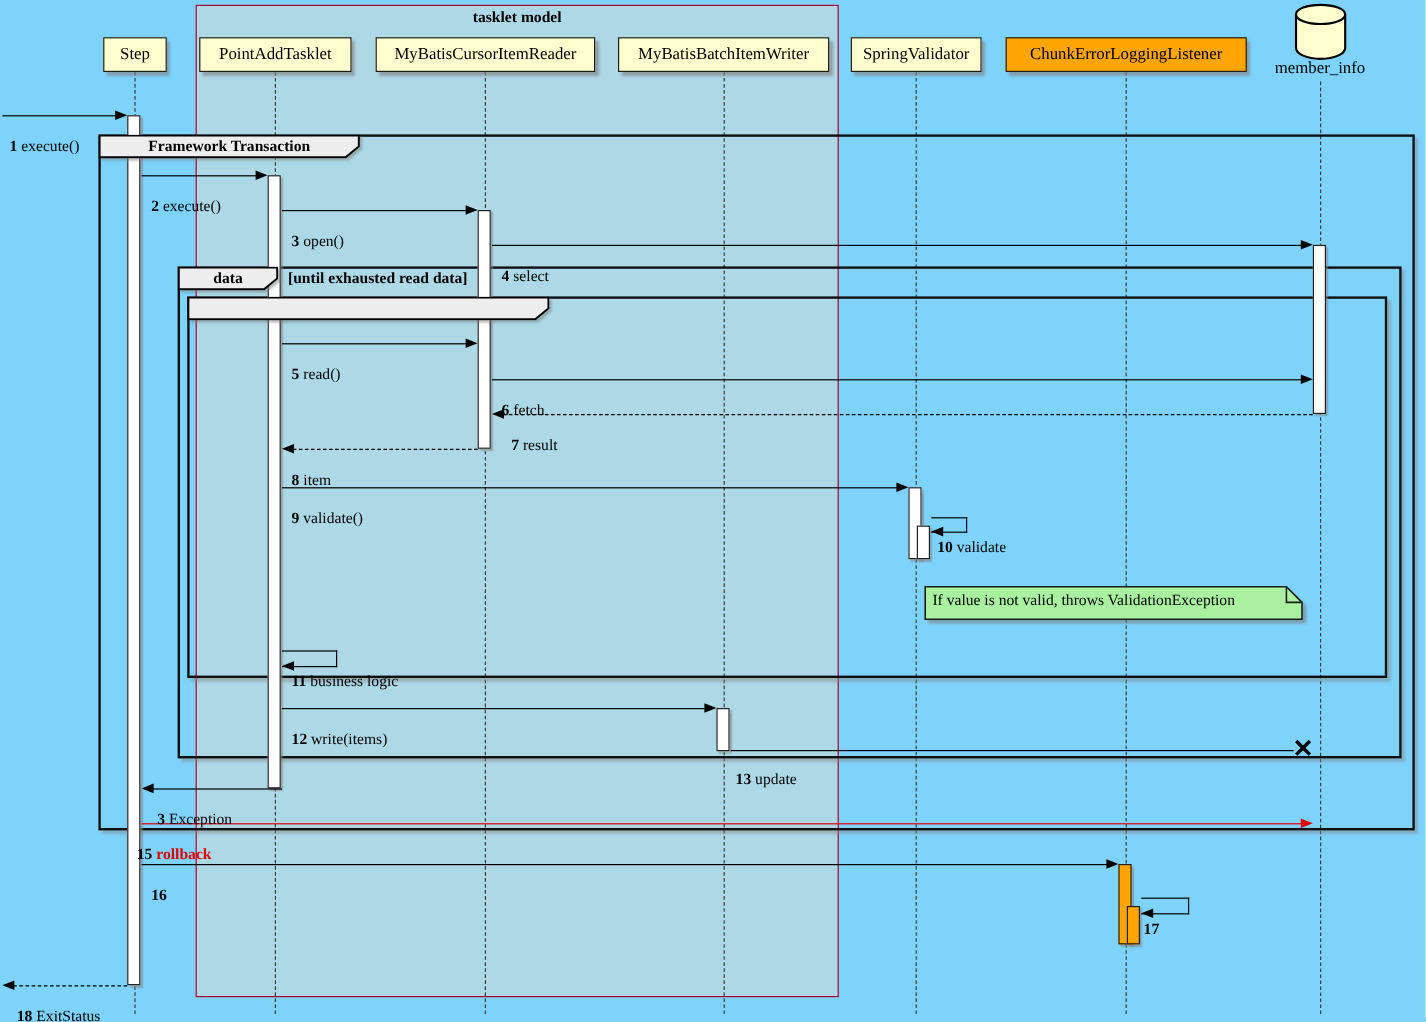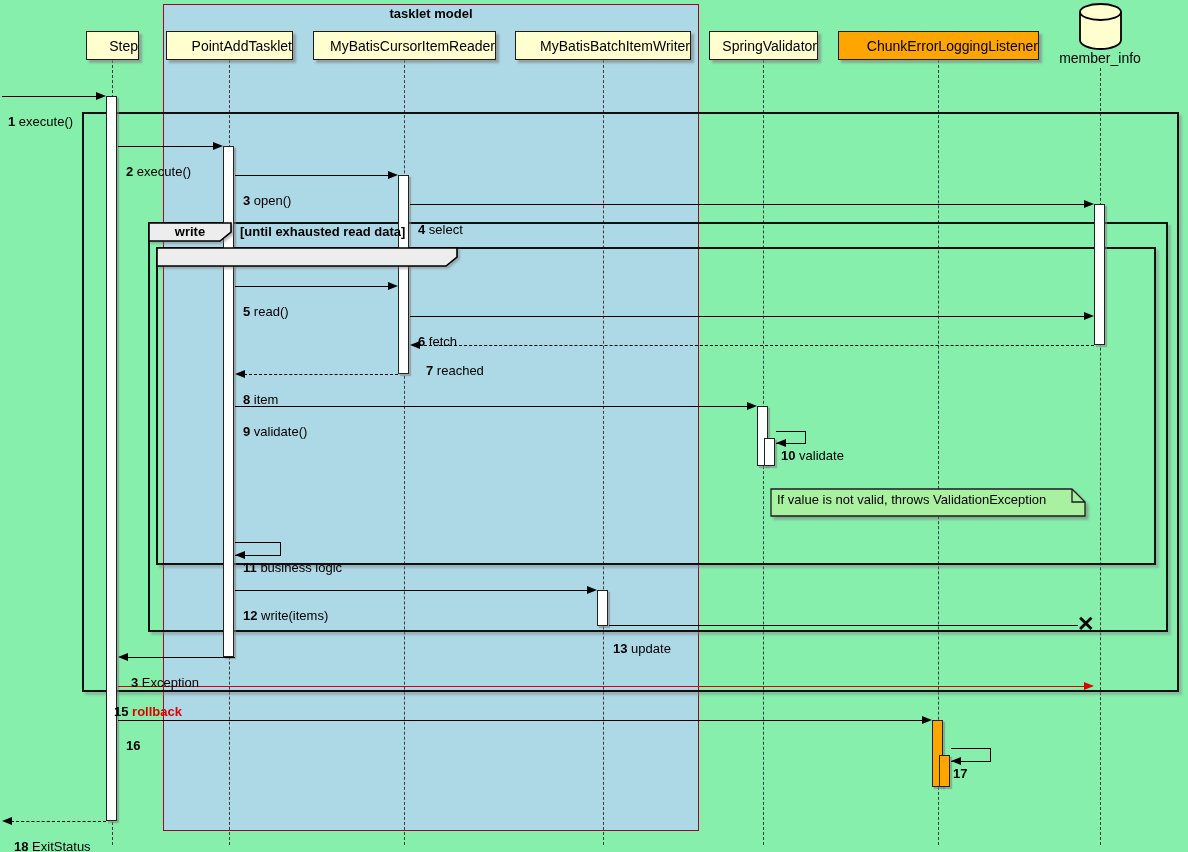--- a/index.html
+++ b/index.html
@@ -1,24 +1,24 @@
 <!DOCTYPE html>
 <html><head>
 <meta charset="utf-8">
 <style>
   html,body{margin:0;padding:0;background:#fff;}
-  #canvas{position:relative;width:1188px;height:852px;background:#86efac;
-          font-family:Liberation Sans, sans-serif;font-size:13px;color:#000;overflow:hidden;}
+  #canvas{position:relative;width:1188px;height:852px;background:#7dd3fc;
+          font-family:Liberation Serif, serif;font-size:13px;color:#000;overflow:hidden;}
   
   .tbox{position:absolute;left:163px;top:4px;width:536px;height:827px;
         background:#ADD8E6;border:1.5px solid #A80036;box-sizing:border-box;}
   .tbox-title{position:absolute;left:163px;top:6px;width:536px;text-align:center;font-weight:bold;}
   
   .pbox{position:absolute;top:31px;height:29px;background:#FEFECE;border:1.6px solid #1d1d1d;
-        box-sizing:border-box;display:flex;align-items:center;justify-content:flex-end;
+        box-sizing:border-box;display:flex;align-items:center;justify-content:center;
         font-size:14px;box-shadow:3px 3px 2px rgba(130,130,130,.65);z-index:7;}
   .pbox.orange{background:#FFA500;}
   
   .lifeline{position:absolute;width:0;border-left:1px dashed #3c3c3c;z-index:1;}
   
   .frame{position:absolute;border:2px solid #101010;box-sizing:border-box;
          box-shadow:3px 3px 2px rgba(130,130,130,.45);z-index:2;background:transparent;}
   .flabel{position:absolute;z-index:6;}
   .flabel svg{position:absolute;left:0;top:0;filter:drop-shadow(2px 2px 1px rgba(120,120,120,.5));}
   .flabel-text{position:absolute;left:0;top:2px;width:100%;text-align:center;font-weight:bold;white-space:nowrap;}
@@ -61,27 +61,33 @@
 
   <div class="lifeline" style="left:112px;top:60px;height:785px"></div>
   <div class="lifeline" style="left:229px;top:60px;height:785px"></div>
   <div class="lifeline" style="left:404px;top:60px;height:785px"></div>
   <div class="lifeline" style="left:603px;top:60px;height:785px"></div>
   <div class="lifeline" style="left:763px;top:60px;height:785px"></div>
   <div class="lifeline" style="left:938px;top:60px;height:785px"></div>
   <div class="lifeline" style="left:1100px;top:68px;height:777px"></div>
 
   <div class="frame" style="left:82px;top:112px;width:1097px;height:580px"></div>
+  <div class="flabel" style="left:82px;top:112px;width:218px;height:20px">
+    <svg width="218" height="20" viewBox="0 0 218 20">
+        <polygon points="1,1 217,1 217,10 206,19 1,19" fill="#EDEDED" stroke="#000" stroke-width="1.6"></polygon>
+      </svg>
+    <span class="flabel-text">Framework Transaction</span>
+  </div>
 
   <div class="frame" style="left:148px;top:222px;width:1020px;height:410px"></div>
   <div class="flabel" style="left:148px;top:222px;width:84px;height:20px">
     <svg width="84" height="20" viewBox="0 0 84 20">
         <polygon points="1,1 83,1 83,10 72,19 1,19" fill="#EDEDED" stroke="#000" stroke-width="1.6"></polygon>
       </svg>
-    <span class="flabel-text">write</span>
+    <span class="flabel-text">data</span>
   </div>
   <div class="condition" style="left:240px;top:224px">[until exhausted read data]</div>
 
   <div class="frame" style="left:156px;top:247px;width:1000px;height:318px"></div>
   <div class="flabel" style="left:156px;top:247px;width:302px;height:20px">
     <svg width="302" height="20" viewBox="0 0 302 20">
         <polygon points="1,1 301,1 301,10 290,19 1,19" fill="#EDEDED" stroke="#000" stroke-width="1.6"></polygon>
       </svg>
   </div>
 
@@ -112,21 +118,21 @@
   <div class="hr" style="left:1084px;top:200px"></div>
 
   <div class="mlabel" style="left:243px;top:269px"><span class="num">5</span> <span>read()</span></div>
   <div class="aline" style="left:235px;top:286px;width:154px"></div>
   <div class="hr" style="left:388px;top:282px"></div>
 
   <div class="mlabel" style="left:418px;top:299px"><span class="num">6</span> <span>fetch</span></div>
   <div class="aline" style="left:410px;top:316px;width:675px"></div>
   <div class="hr" style="left:1084px;top:312px"></div>
 
-  <div class="mlabel" style="left:426px;top:328px"><span class="num">7</span> <span>reached</span></div>
+  <div class="mlabel" style="left:426px;top:328px"><span class="num">7</span> <span>result</span></div>
   <div class="aline dashed" style="left:419px;top:345px;width:675px"></div>
   <div class="hl" style="left:410px;top:341px"></div>
 
   <div class="mlabel" style="left:243px;top:357px"><span class="num">8</span> <span>item</span></div>
   <div class="aline dashed" style="left:244px;top:374px;width:154px"></div>
   <div class="hl" style="left:235px;top:370px"></div>
 
   <div class="mlabel" style="left:243px;top:389px"><span class="num">9</span> <span>validate()</span></div>
   <div class="aline" style="left:235px;top:406px;width:513px"></div>
   <div class="hr" style="left:747px;top:402px"></div>

